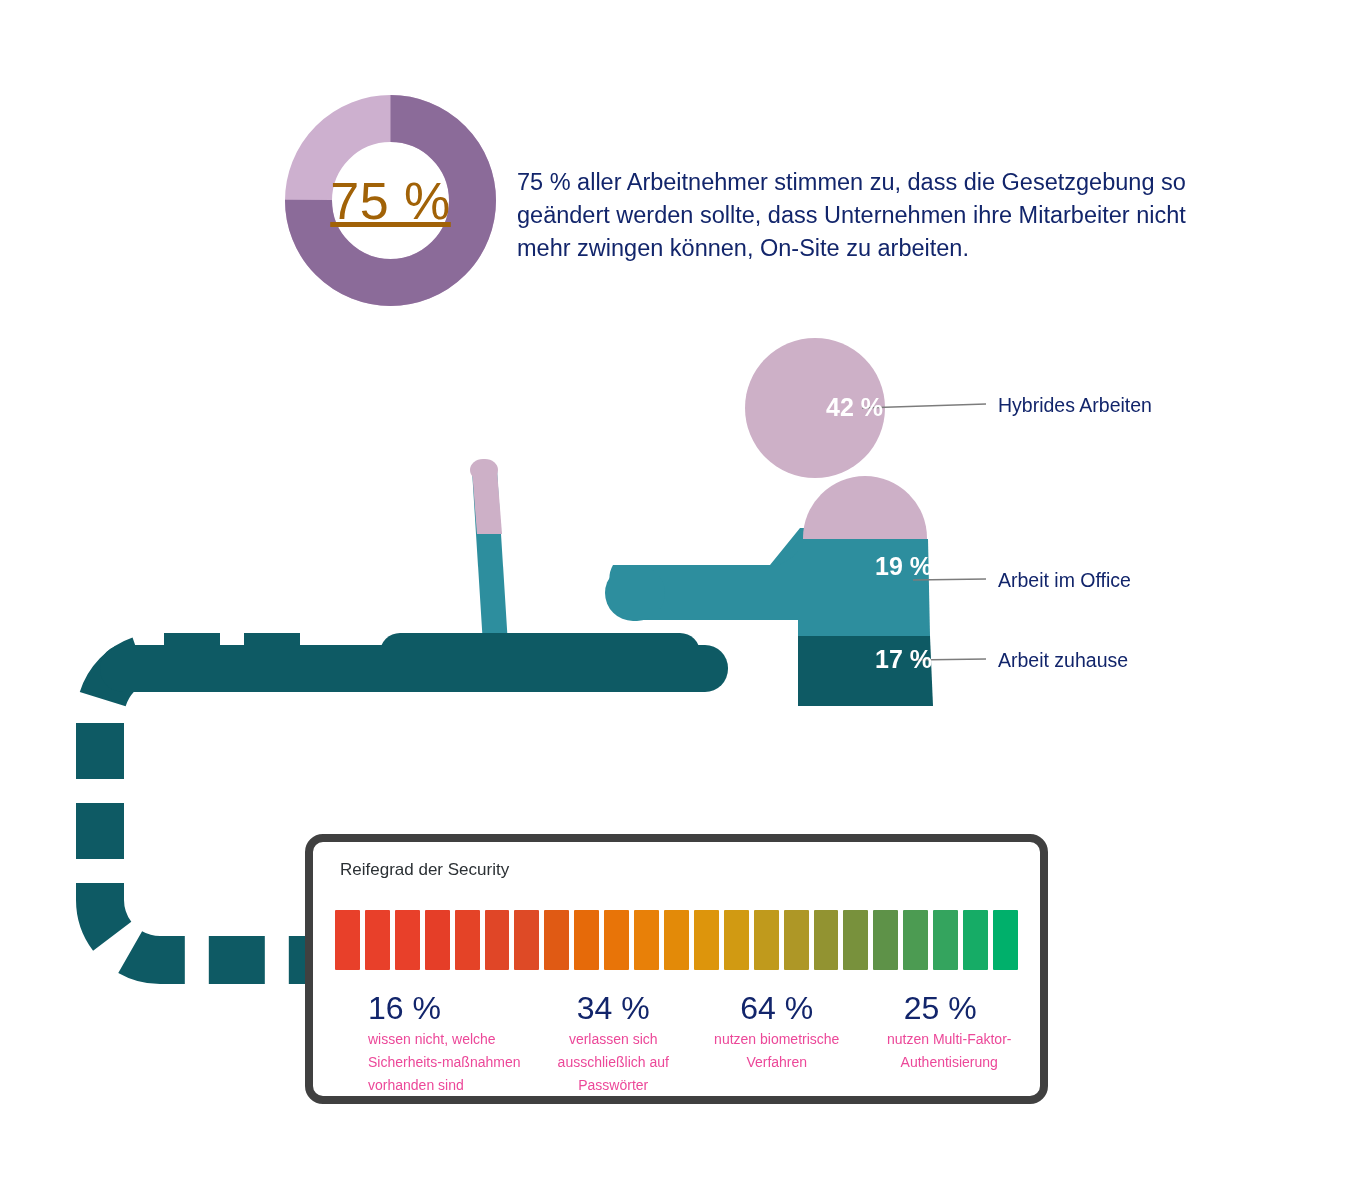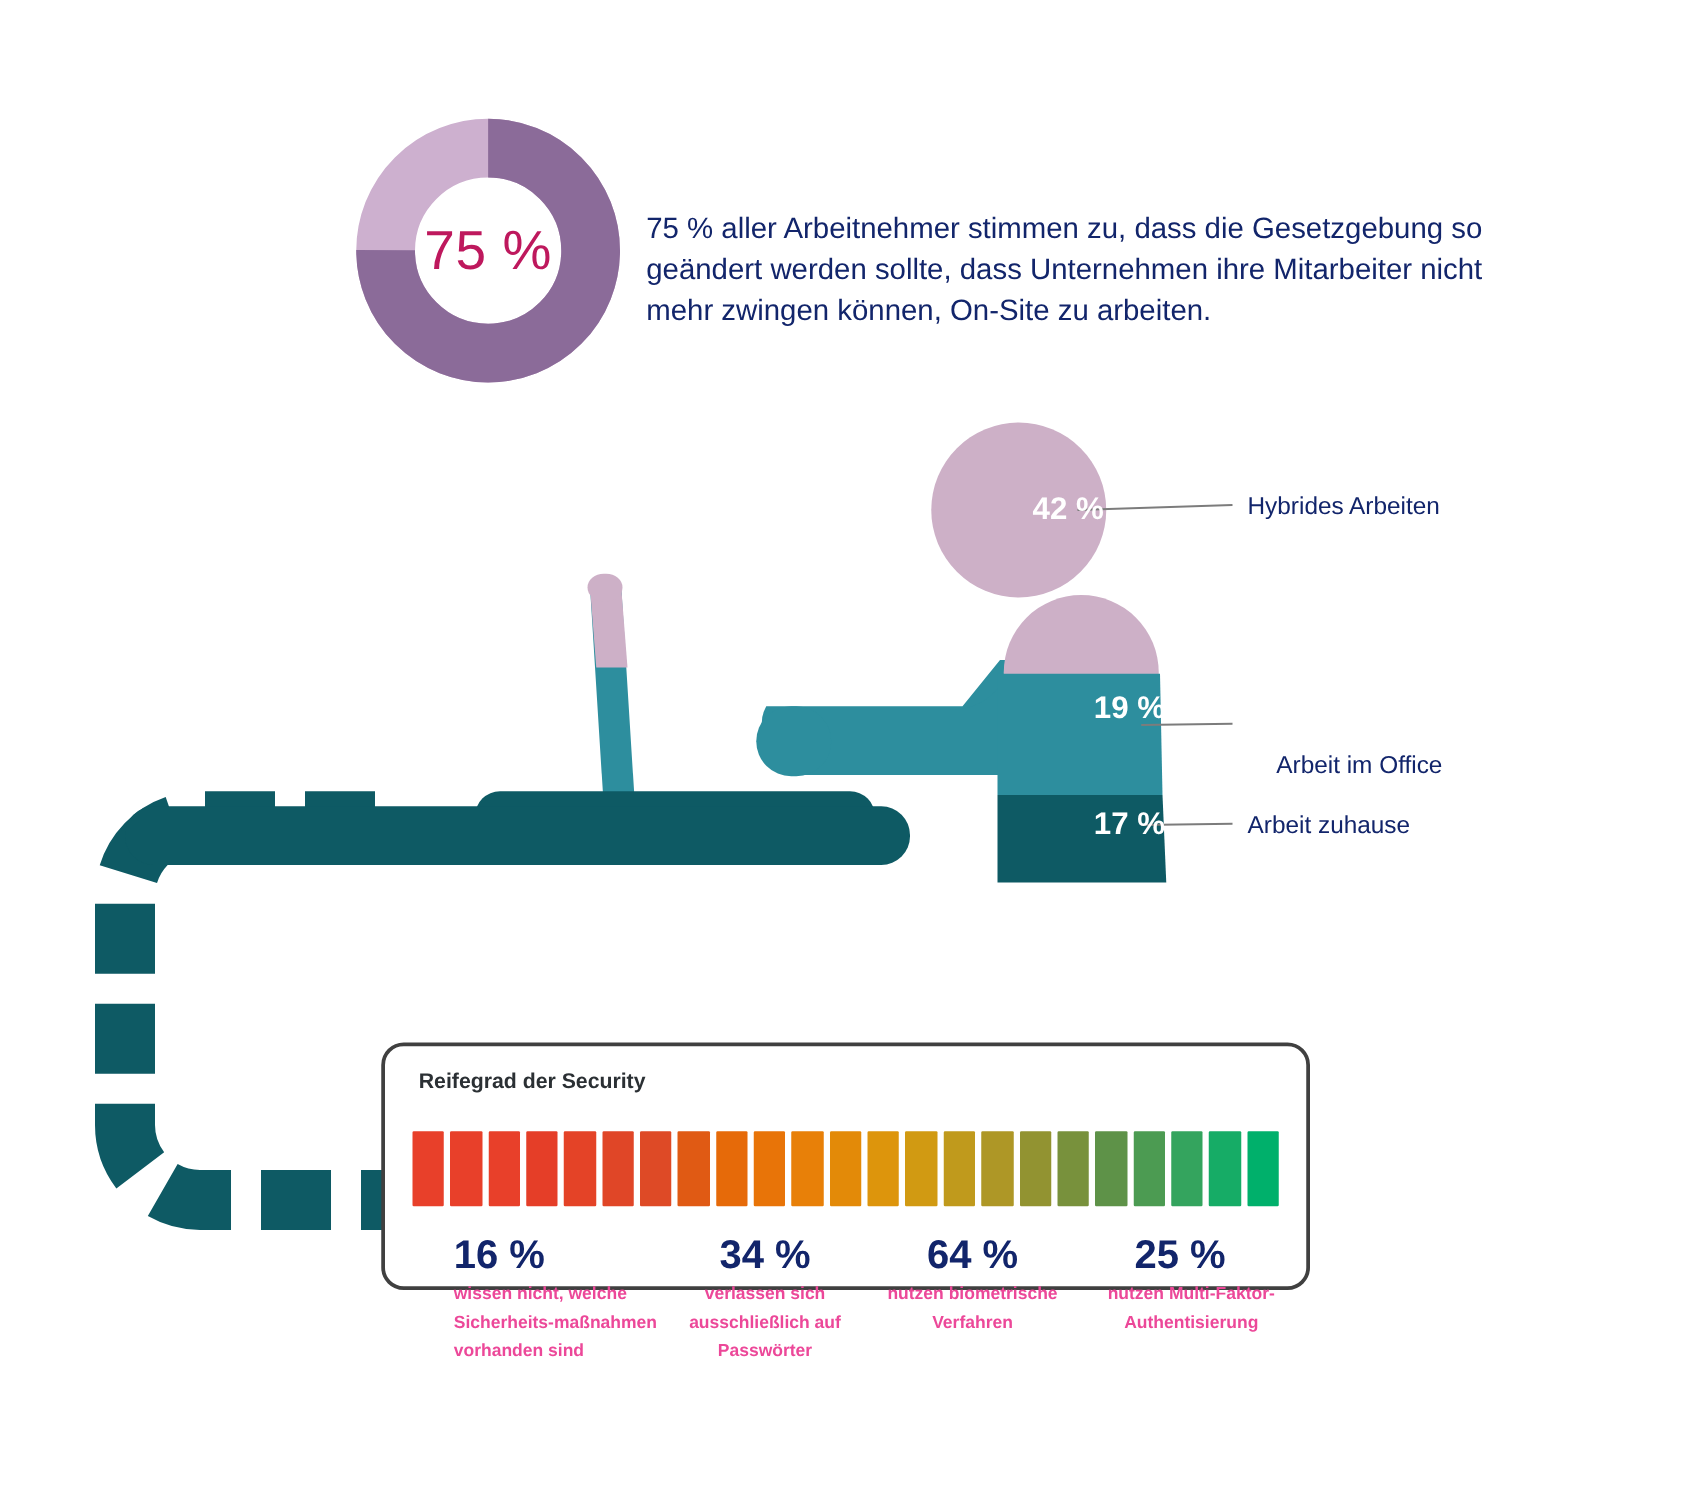--- a/index.html
+++ b/index.html
@@ -10,43 +10,42 @@
     overflow:hidden;
     position:relative;
   }
   .stage{position:absolute;inset:0;}
 
   
   .donut-wrap{position:absolute;left:283px;top:93px;width:215px;height:215px;}
   .donut-svg{display:block;}
   .donut-label{
     position:absolute;inset:0;display:flex;align-items:center;justify-content:center;
-    color:#be185d;font-size:44px;letter-spacing:.5px;
+    color:#a16207;font-size:52px;letter-spacing:.5px;text-decoration:underline;
   }
   .intro-text{
     position:absolute;left:517px;top:166px;width:710px;
     color:#12256B;font-size:23.5px;line-height:33px;
   }
 
   
   .illu{position:absolute;left:0;top:0;width:1350px;height:1200px;pointer-events:none;}
 
   .callout{
     position:absolute;color:#12256B;font-size:19.5px;white-space:nowrap;
   }
   .pct-on-shape{
     position:absolute;color:#ffffff;font-size:25px;font-weight:bold;white-space:nowrap;margin-left:37px;
   }
 
   
   .card{
-    position:absolute;left:305px;top:834px;width:743px;height:198px;
-    border:3px solid #404040;border-radius:18px;background:#ffffff;
+    position:absolute;left:305px;top:834px;width:743px;height:270px;
+    border:8px solid #404040;border-radius:18px;background:#ffffff;
     box-sizing:border-box;
-    font-weight:bold;
   }
   .card-title{
     position:absolute;left:27px;top:18px;color:#2B3034;font-size:17px;
   }
   .bars{
     position:absolute;left:22px;top:68px;right:22px;height:60px;
     display:flex;gap:5px;
   }
   .bar{flex:1 1 0;border-radius:1px;}
   .stats{
@@ -113,21 +112,21 @@
       <line x1="913" y1="580" x2="986" y2="579"></line>
       <line x1="913" y1="660" x2="986" y2="659"></line>
     </g>
   </svg>
 
   <div class="pct-on-shape" style="left:789px;top:393px;">42 %</div>
   <div class="pct-on-shape" style="left:838px;top:552px;">19 %</div>
   <div class="pct-on-shape" style="left:838px;top:645px;">17 %</div>
 
   <div class="callout" style="left:998px;top:394px;">Hybrides Arbeiten</div>
-  <div class="callout" style="left:998px;top:601px;margin-left:23px;">Arbeit im Office</div>
+  <div class="callout" style="left:998px;top:569px;">Arbeit im Office</div>
   <div class="callout" style="left:998px;top:649px;">Arbeit zuhause</div>
 
   <div class="card">
     <div class="card-title">Reifegrad der Security</div>
     <div class="bars" id="bars">
         <div class="bar" style="background: rgb(232, 64, 42);"></div>
         <div class="bar" style="background: rgb(232, 64, 42);"></div>
         <div class="bar" style="background: rgb(232, 64, 42);"></div>
         <div class="bar" style="background: rgb(229, 62, 40);"></div>
         <div class="bar" style="background: rgb(228, 67, 39);"></div>

